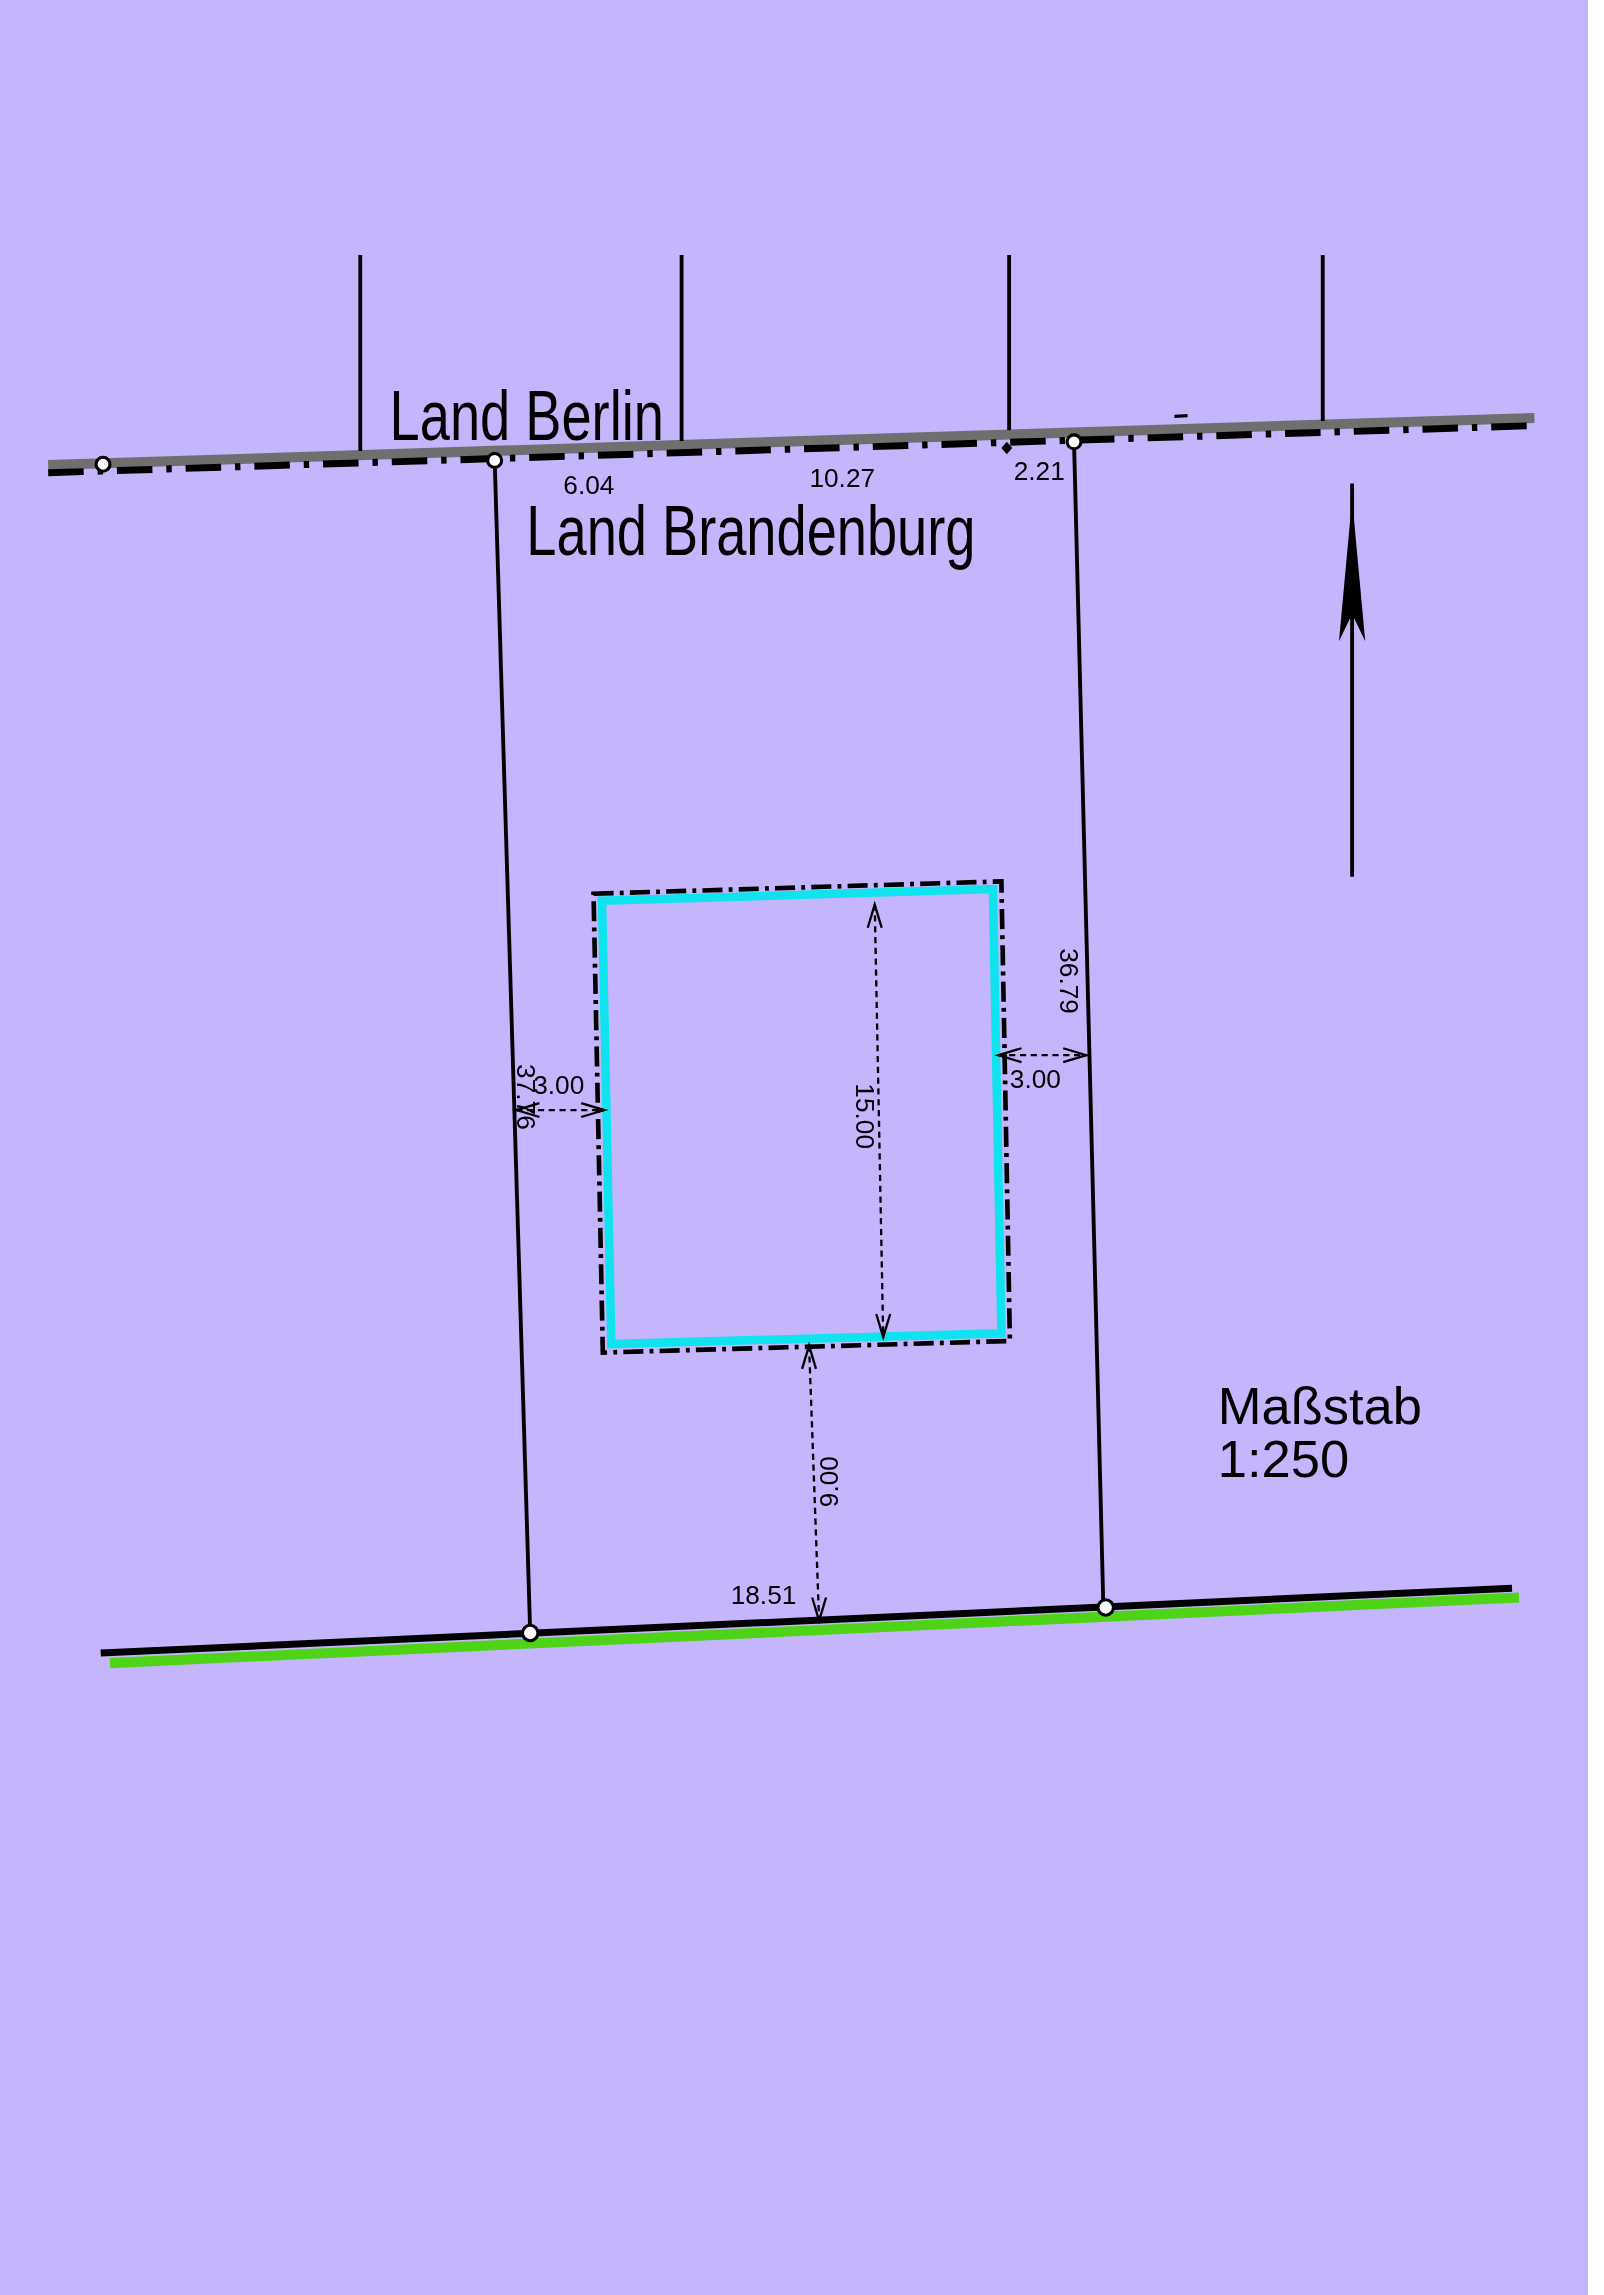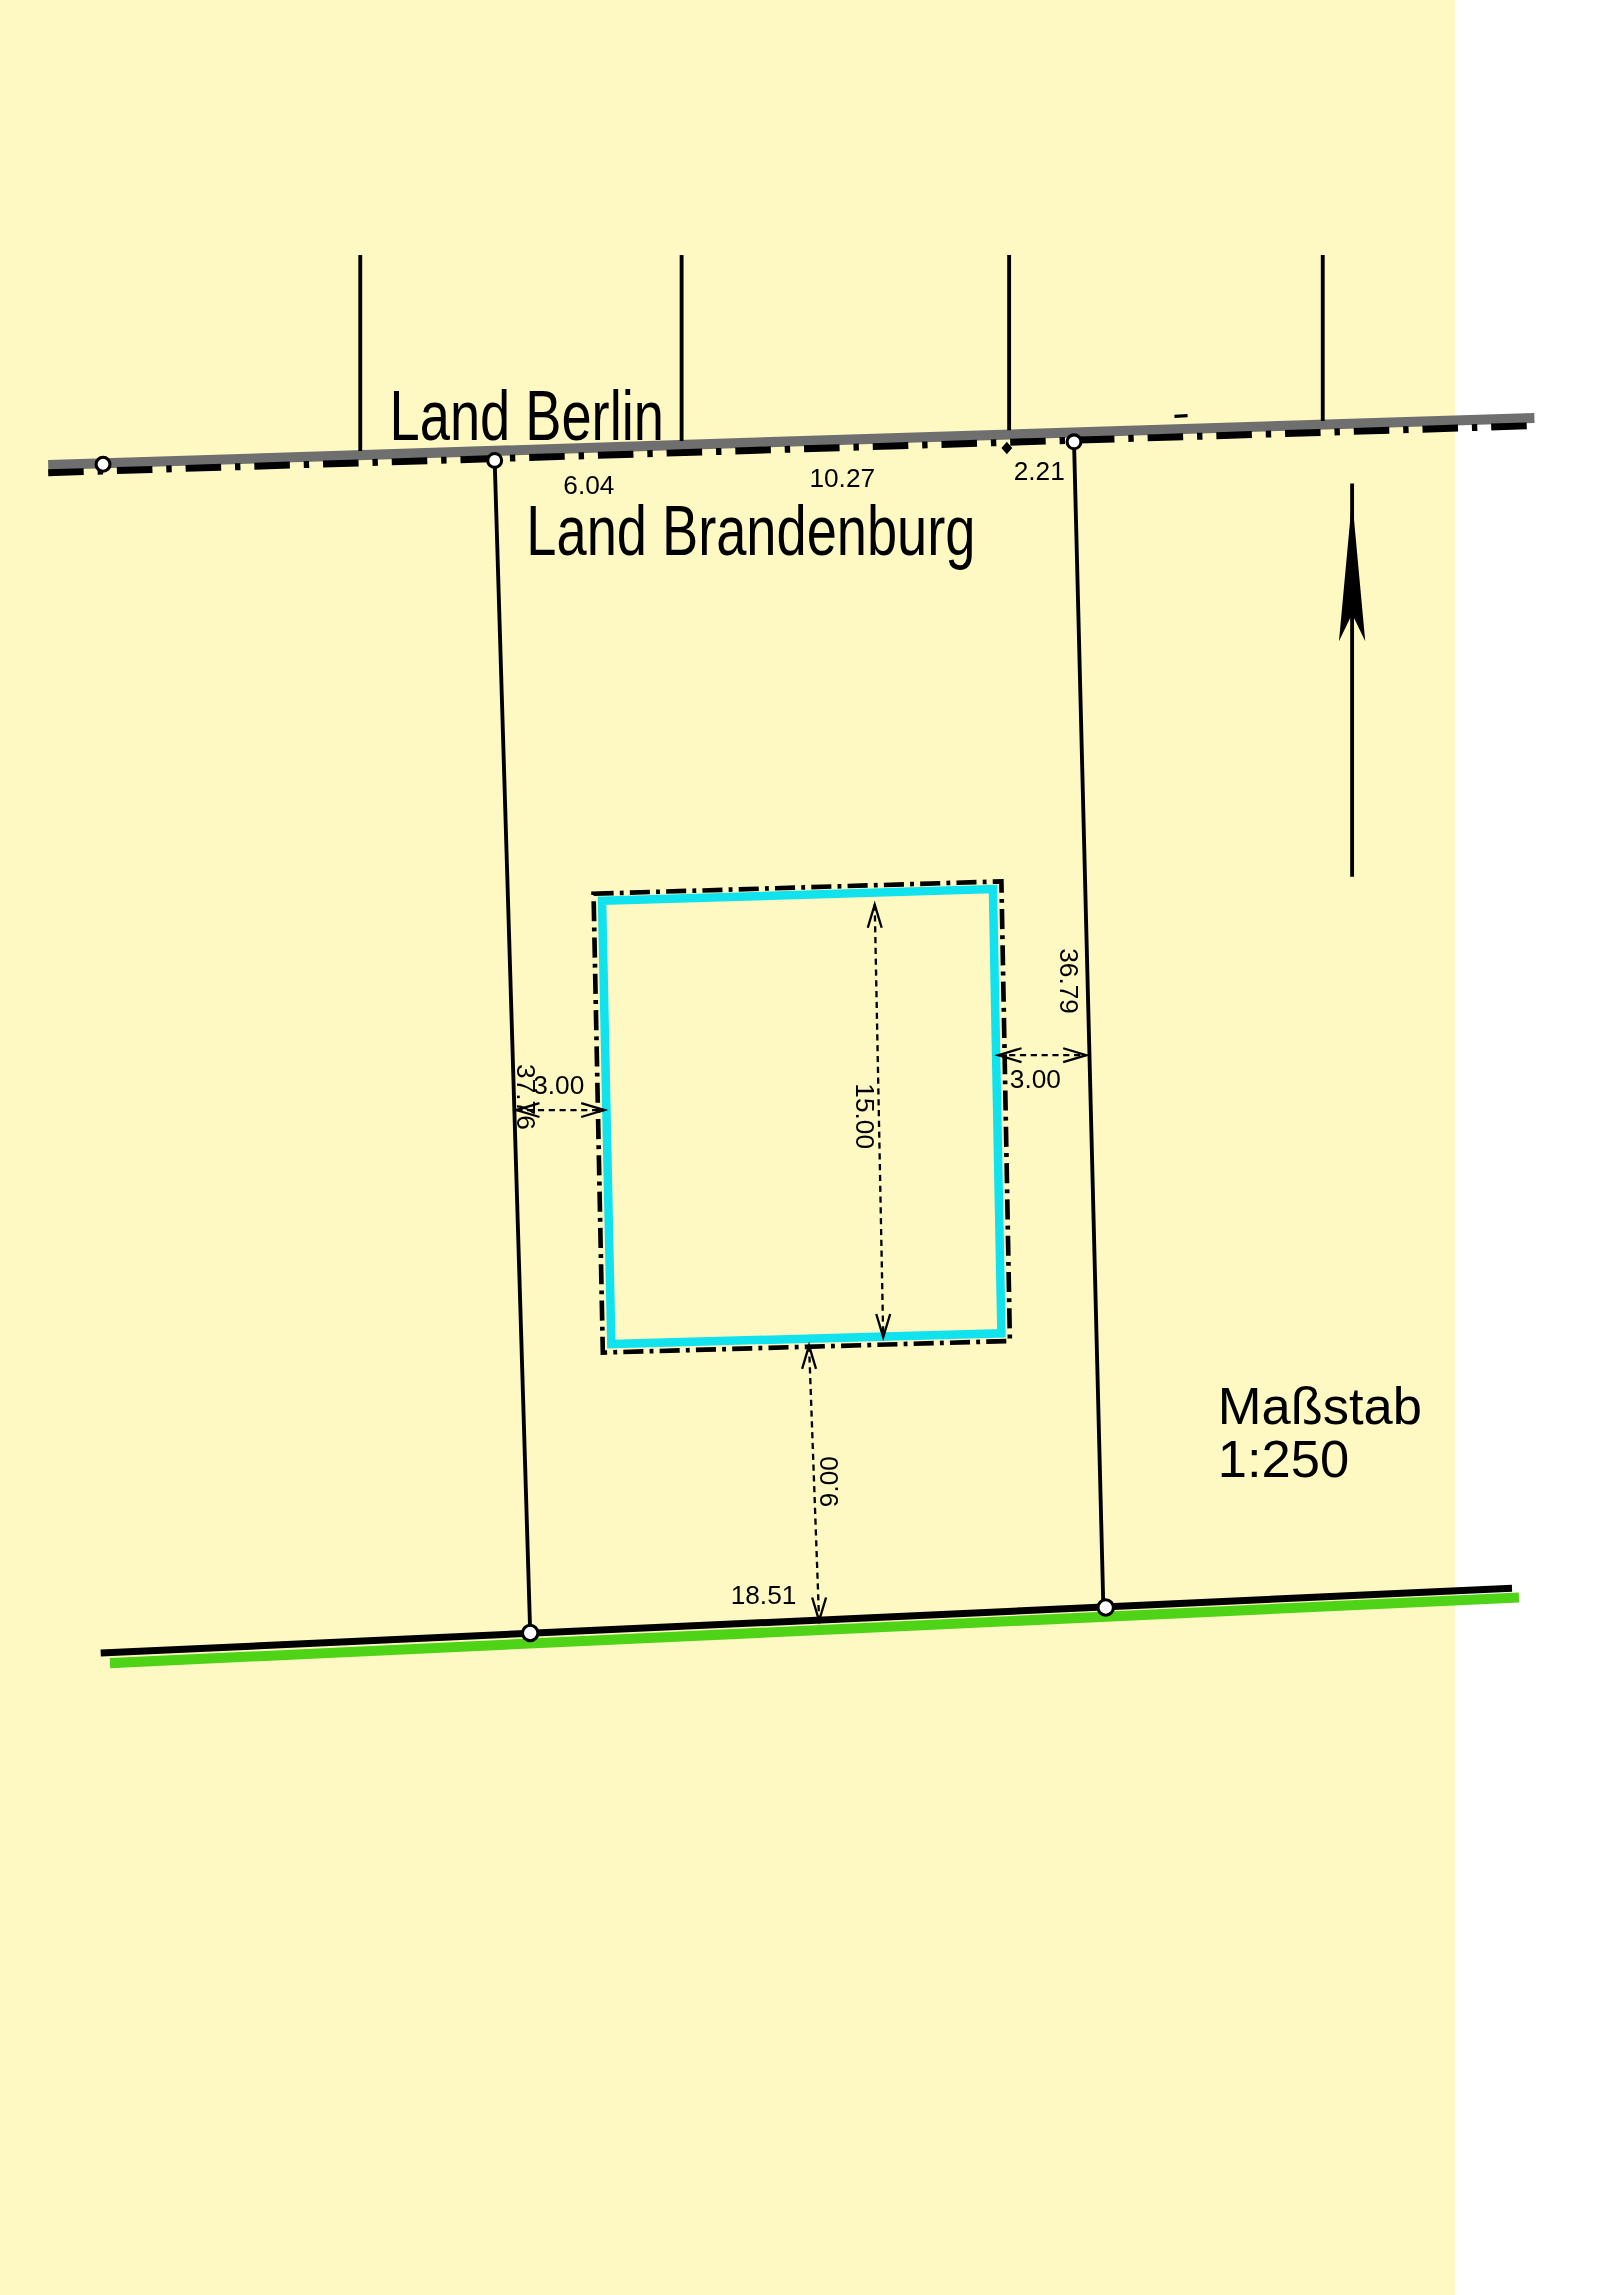--- a/index.html
+++ b/index.html
@@ -2,23 +2,23 @@
 <html style="font-size:12.4px"><head>
 <meta charset="utf-8">
 <style>
   html, body {
     margin: 0;
     padding: 0;
     background: #ffffff;
   }
   .sheet {
     position: relative;
-    width: 1455px;
+    width: 1588px;
     height: 2295px;
-    background: #fef9c3;
+    background: #c4b5fd;
     font-family: "Liberation Sans", sans-serif;
   }
   svg { display: block; }
   text {
     font-family: "Liberation Sans", sans-serif;
     fill: #000000;
   }
   .dim-label  { font-size: 34px; }
   .big-label  { font-size: 90px; }
   .scale-text { font-size: 68px; }

